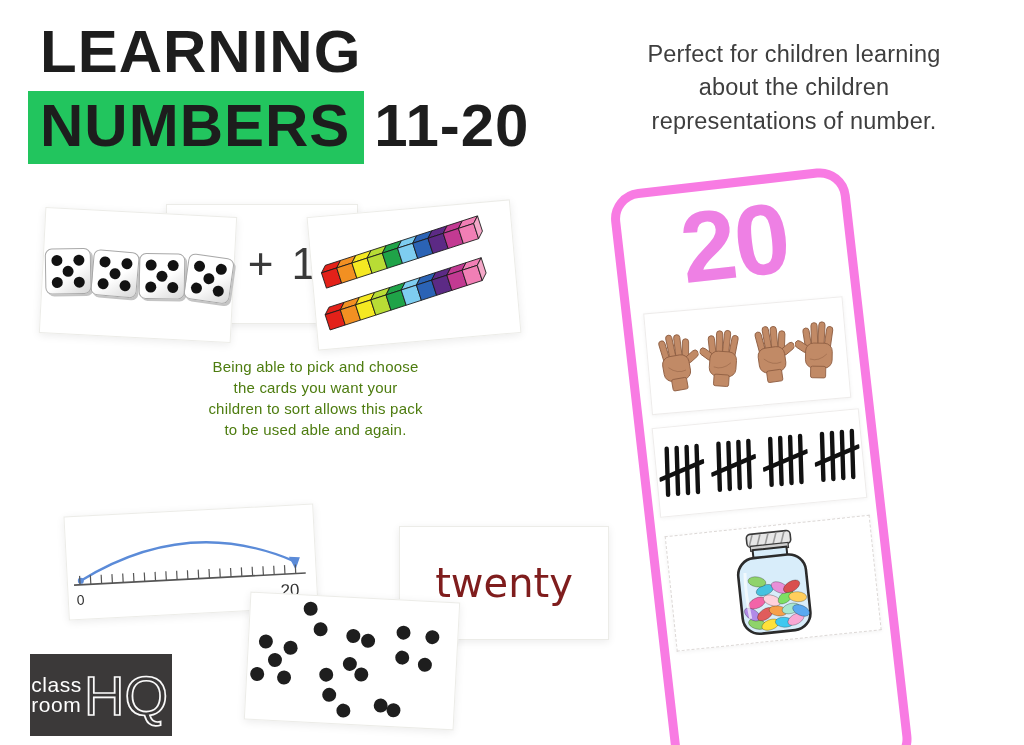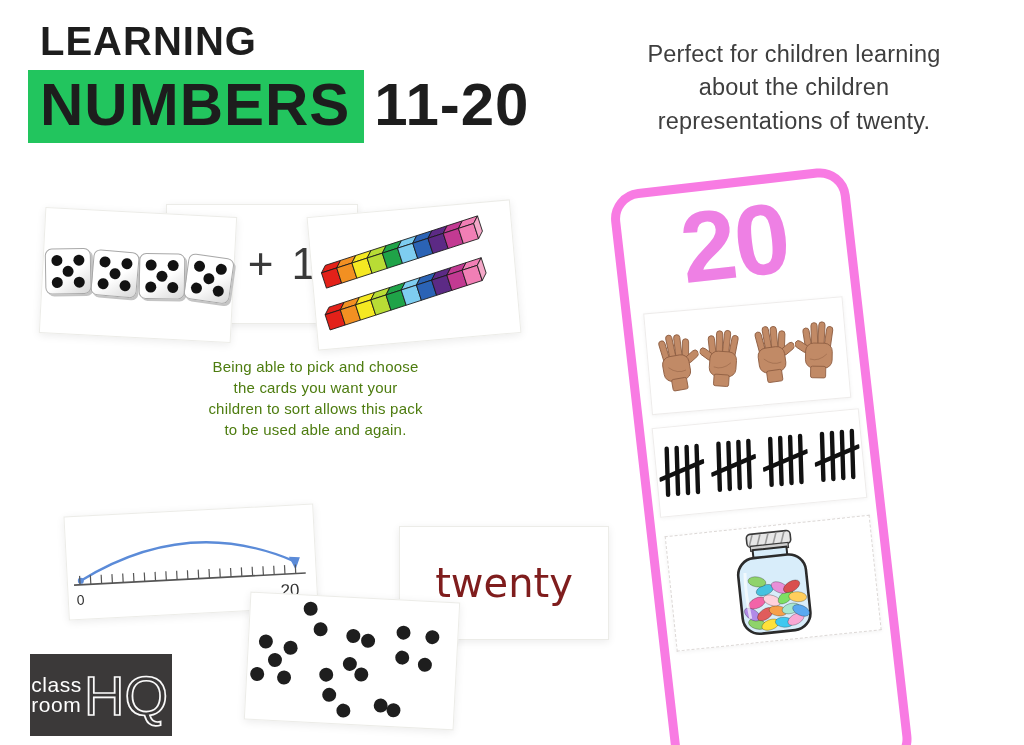--- a/index.html
+++ b/index.html
@@ -1,21 +1,21 @@
 <!DOCTYPE html>
 <html><head>
 <meta charset="utf-8">
 <style>
   html,body{margin:0;padding:0;}
   body{width:1024px;height:745px;overflow:hidden;position:relative;background:#ffffff;
        font-family:"Liberation Sans", sans-serif;}
 
   
   .title{position:absolute;left:40px;top:20px;z-index:4;}
-  .title .t1{font-size:40px;font-weight:700;color:#1d1d1d;letter-spacing:1px;line-height:1.05;}
+  .title .t1{font-size:60px;font-weight:700;color:#1d1d1d;letter-spacing:1px;line-height:1.05;}
   .title .t2{margin-top:8px;font-size:60px;font-weight:700;color:#1d1d1d;letter-spacing:1px;line-height:1.05;white-space:nowrap;}
   .title .hl{background:#22c55e;padding:3px 14px 7px 12px;margin-left:-12px;display:inline-block;}
   .title .range{margin-left:10px;}
 
   
   .intro{position:absolute;left:594px;top:38px;width:400px;text-align:center;
          font-size:23.5px;line-height:1.42;color:#3e3e3e;letter-spacing:.2px;}
   .bodytext{position:absolute;left:88px;top:356px;width:455px;text-align:center;
             font-size:15px;line-height:1.4;color:#4d7c0f;letter-spacing:.2px;}
 
@@ -85,21 +85,21 @@
 <div class="title">
   <div class="t1">LEARNING</div>
   <div class="t2">
     <span class="hl">NUMBERS</span><span class="range">11-20</span>
   </div>
 </div>
 
 <div class="intro">
   <div>Perfect for children learning</div>
   <div>about the children</div>
-  <div>representations of twenty.</div>
+  <div>representations of number.</div>
 </div>
 
 <div class="bodytext">
   <div>Being able to pick and choose</div>
   <div>the cards you want your</div>
   <div>children to sort allows this pack</div>
   <div>to be used able and again.</div>
 </div>
 
 <div class="card card-plus">

